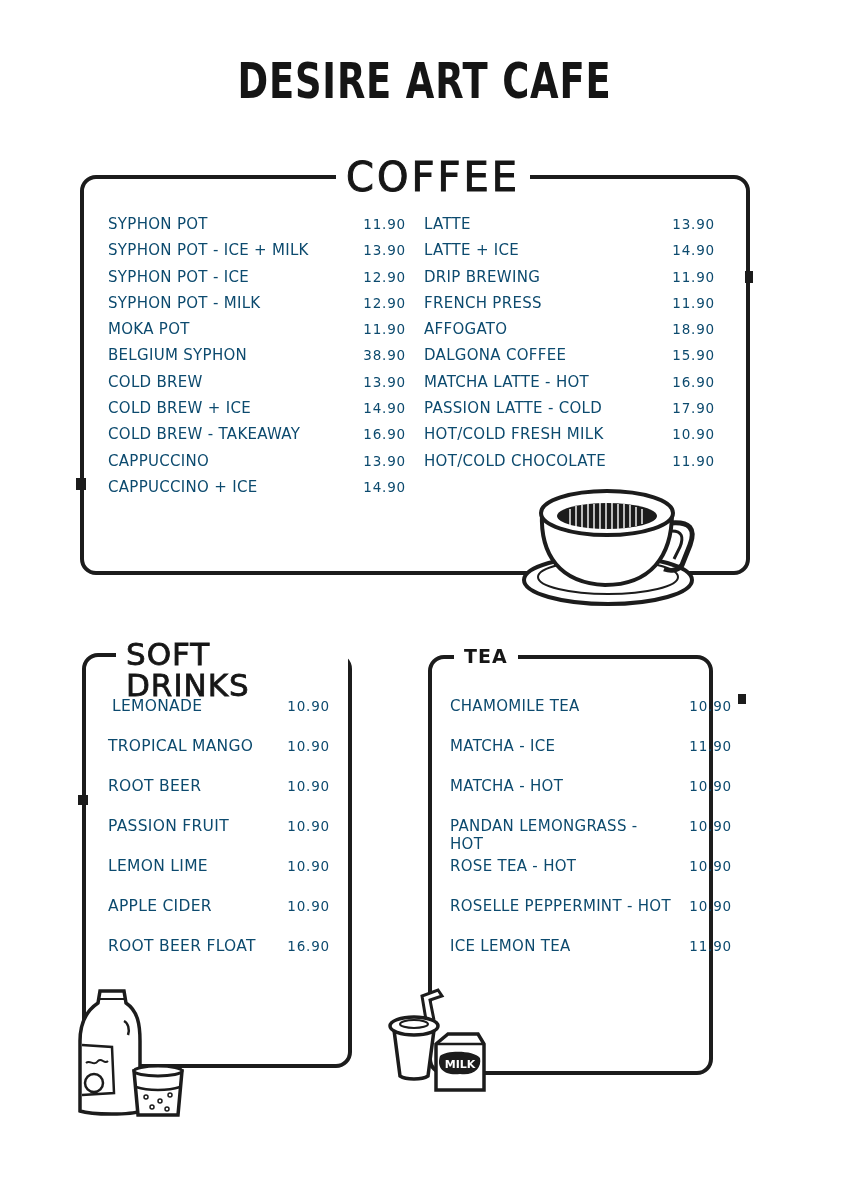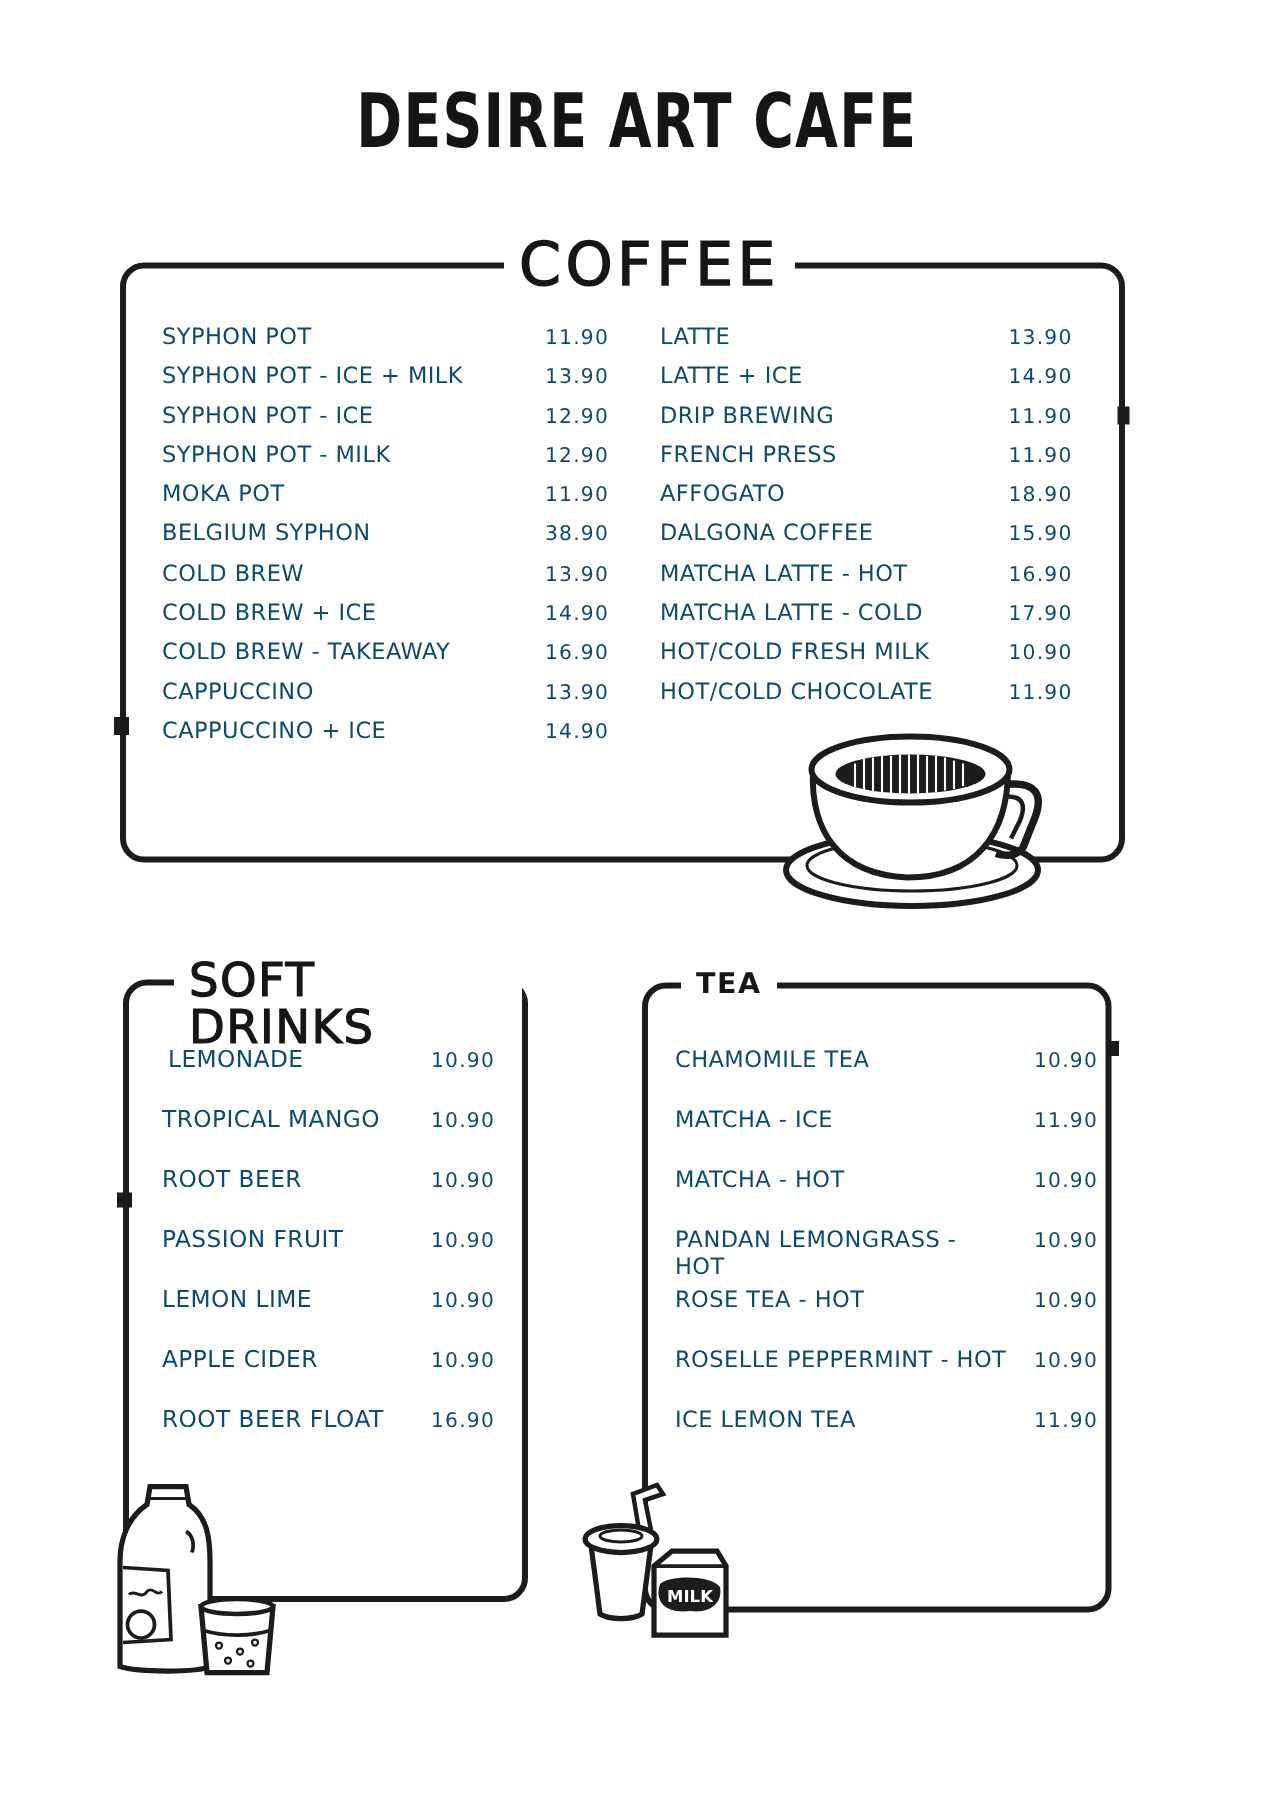--- a/index.html
+++ b/index.html
@@ -14,38 +14,38 @@
       color: #151515;
     }
 
     .box {
       position: absolute;
       border: 4px solid #1c1c1c;
       border-radius: 16px;
     }
     .box-coffee { left: 80px; top: 175px; width: 670px; height: 400px; }
     .box-soft { left: 82px; top: 653px; width: 270px; height: 415px; }
-    .box-tea { left: 428px; top: 655px; width: 313px; height: 420px; }
+    .box-tea { left: 428px; top: 655px; width: 285px; height: 420px; }
 
     .box-heading {
       position: absolute; background: #fff; color: #161616;
       font-weight: bold; padding: 0 10px; line-height: 1;
     }
     .box-coffee .box-heading { left: 252px; top: -22px; font-size: 40px; letter-spacing: 3px; font-weight: normal; font-family: "DejaVu Sans", sans-serif; -webkit-text-stroke: 1px #161616; }
     .box-soft .box-heading { left: 30px; top: -18px; font-size: 31px; letter-spacing: 1px; font-weight: normal; -webkit-text-stroke: 0.8px #161616; }
     .box-tea .box-heading { left: 22px; top: -12px; font-size: 19px; letter-spacing: 1px; }
 
     .items { position: absolute; list-style: none; }
     .item { display: flex; justify-content: space-between; align-items: baseline; font-size: 15px; letter-spacing: 0.3px; color: #0c4a6e; gap: 16px; }
     .item .price { font-size: 13.5px; letter-spacing: 0.8px; text-align: center; }
 
     .coffee-left { left: 24px; top: 36px; width: 298px; }
     .coffee-left .item { height: 26.3px; }
     .coffee-right { left: 340px; top: 36px; width: 291px; }
-    .coffee-right .item { height: 26.3px; margin-left: 16px; }
+    .coffee-right .item { height: 26.3px; }
 
     .soft-list { left: 22px; top: 40px; width: 222px; }
     .soft-list .item { height: 40px; font-size: 15.5px; }
     .soft-list .item:first-child .name { padding-left: 4px; }
 
     .tea-list { left: 18px; top: 38px; width: 282px; }
     .tea-list .item { height: 40px; font-size: 15px; }
 
     .illus { position: absolute; }
     .cup { left: 520px; top: 485px; width: 180px; height: 125px; }
@@ -130,21 +130,21 @@
       </li>
     <li class="item">
         <span class="name">DALGONA COFFEE</span>
         <span class="price">15.90</span>
       </li>
     <li class="item">
         <span class="name">MATCHA LATTE - HOT</span>
         <span class="price">16.90</span>
       </li>
     <li class="item">
-        <span class="name">MATCHA LATTE - COLD</span>
+        <span class="name">PASSION LATTE - COLD</span>
         <span class="price">17.90</span>
       </li>
     <li class="item">
         <span class="name">HOT/COLD FRESH MILK</span>
         <span class="price">10.90</span>
       </li>
     <li class="item">
         <span class="name">HOT/COLD CHOCOLATE</span>
         <span class="price">11.90</span>
       </li>

